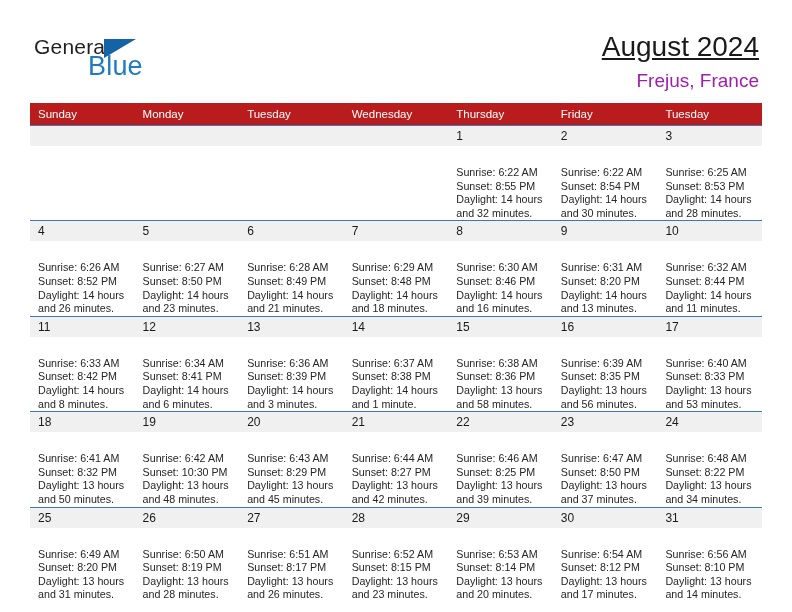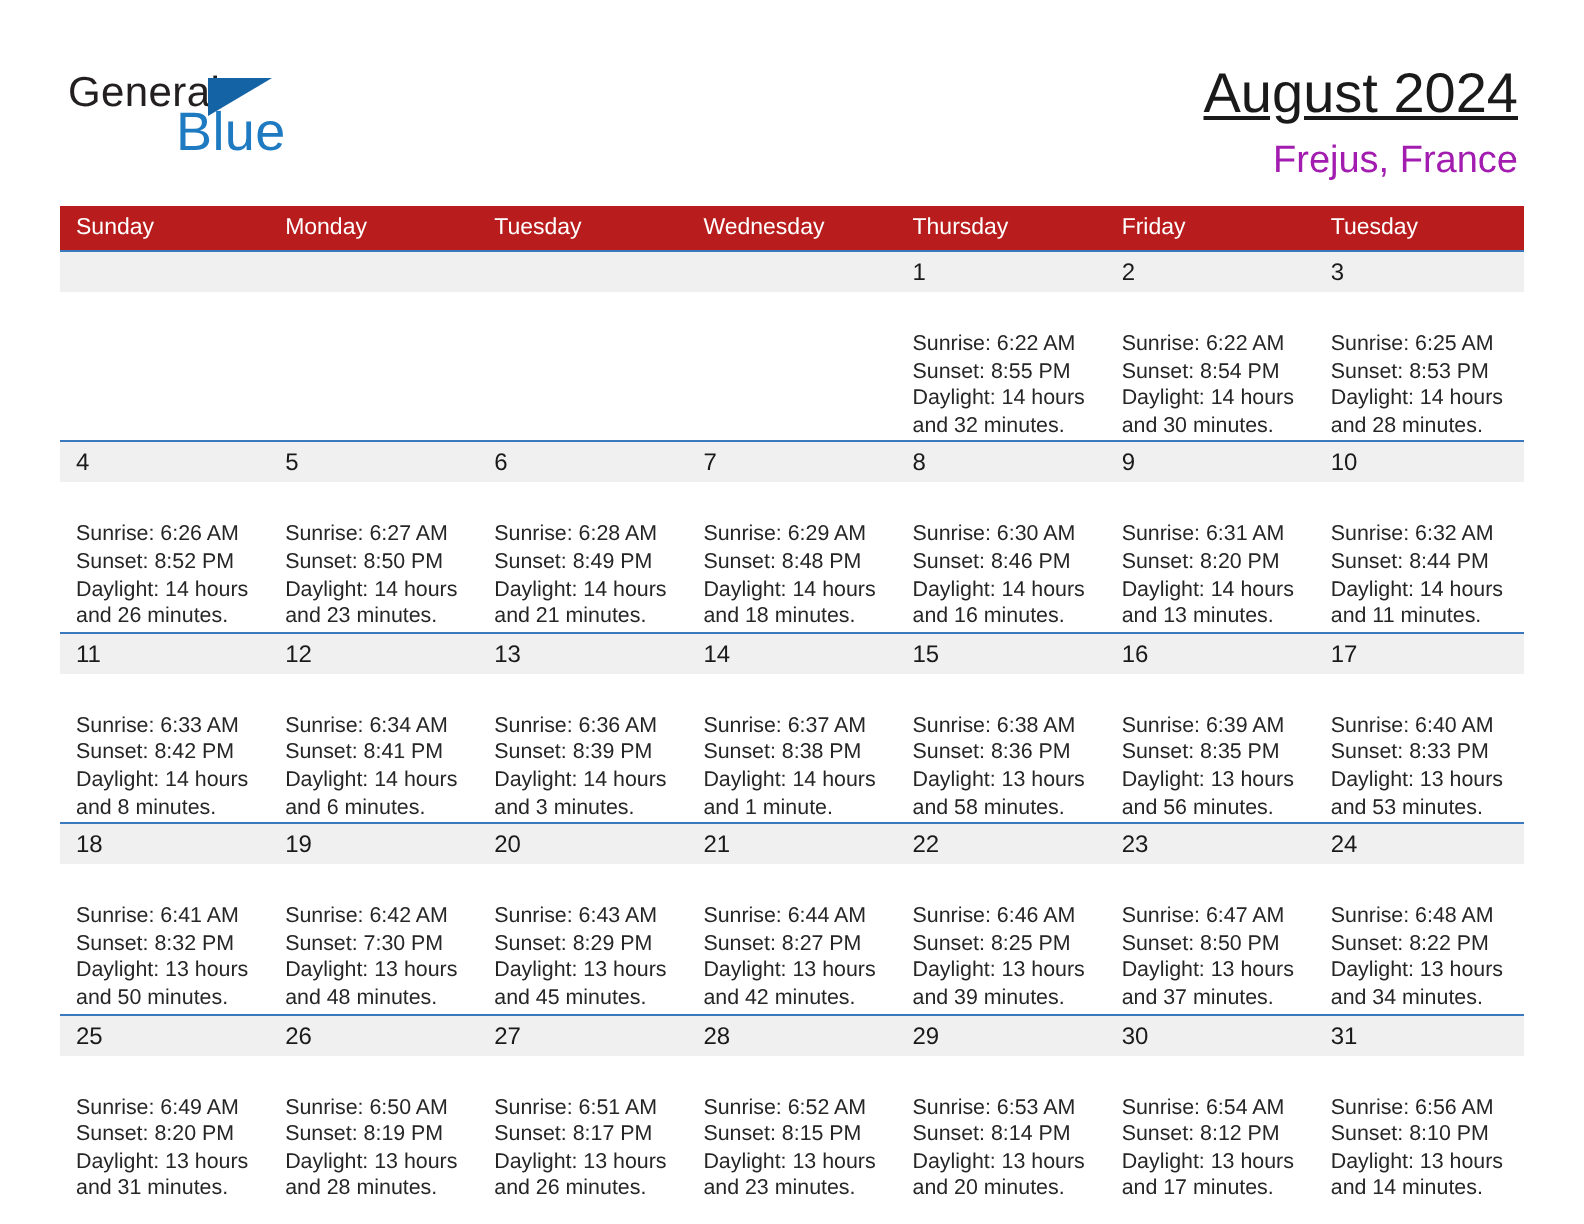--- a/index.html
+++ b/index.html
@@ -349,21 +349,21 @@
               <div>Sunrise: 6:41 AM</div>
               <div>Sunset: 8:32 PM</div>
               <div>Daylight: 13 hours</div>
               <div>and 50 minutes.</div>
             </div>
           </td>
           <td class="">
             <span class="daynum">19</span>
             <div class="lines">
               <div>Sunrise: 6:42 AM</div>
-              <div>Sunset: 7:30 PM</div>
+              <div>Sunset: 10:30 PM</div>
               <div>Daylight: 13 hours</div>
               <div>and 48 minutes.</div>
             </div>
           </td>
           <td class="">
             <span class="daynum">20</span>
             <div class="lines">
               <div>Sunrise: 6:43 AM</div>
               <div>Sunset: 8:29 PM</div>
               <div>Daylight: 13 hours</div>

